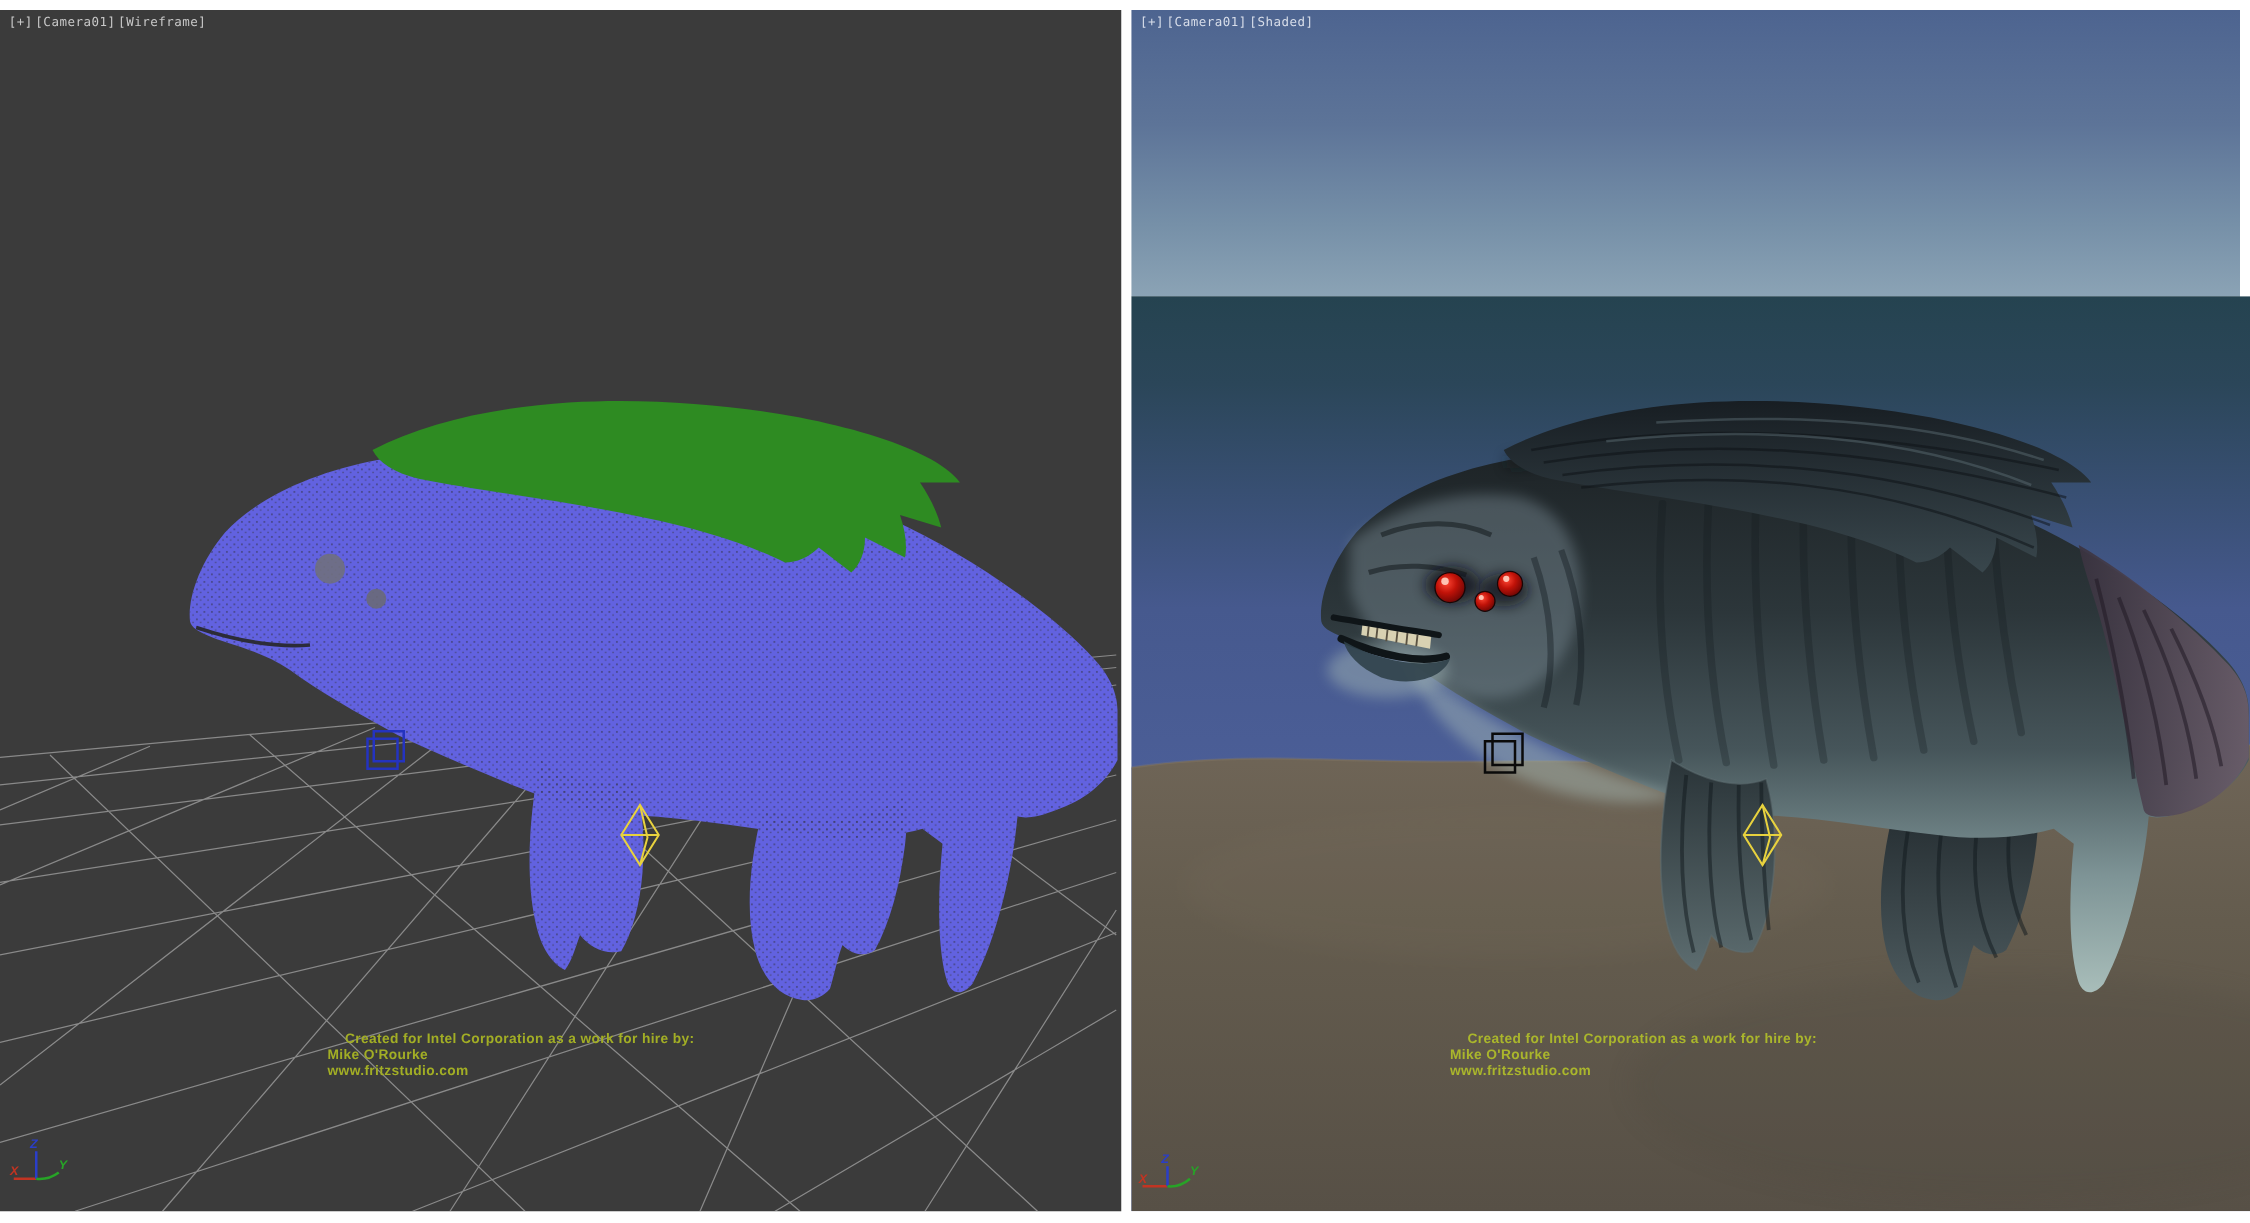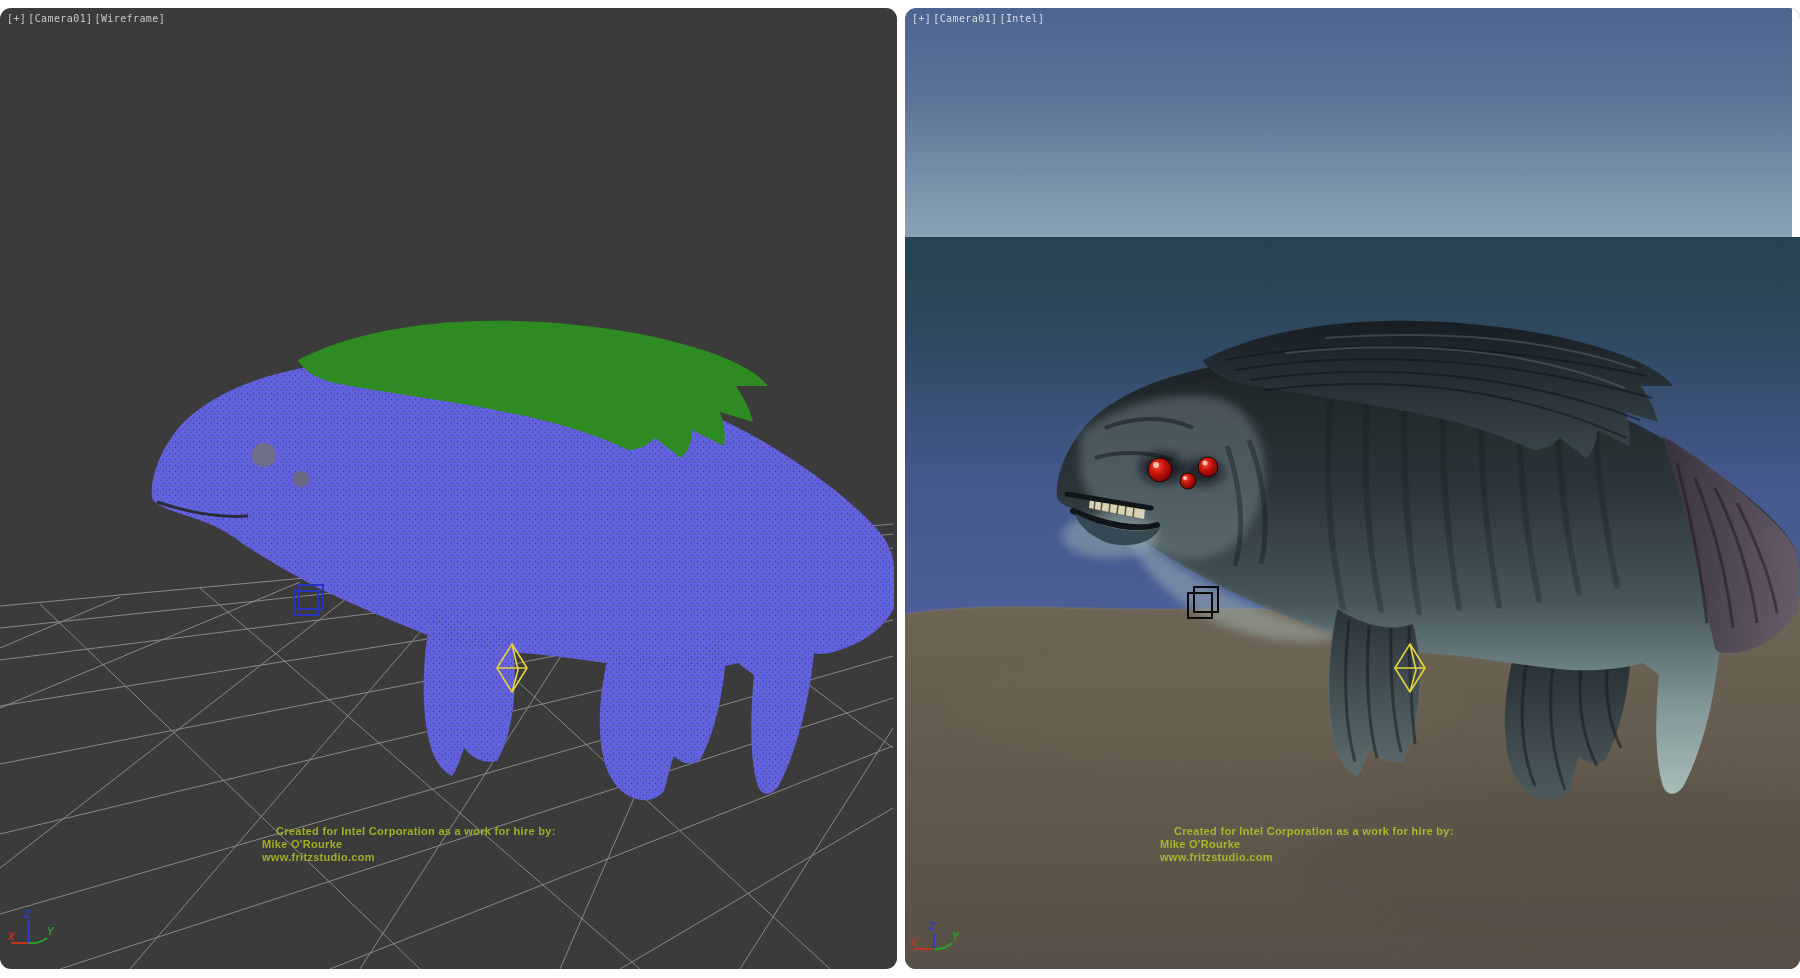--- a/index.html
+++ b/index.html
@@ -1,18 +1,18 @@
 <!DOCTYPE html>
 <html><head>
 <meta charset="utf-8">
 <style>
   html,body{margin:0;padding:0;background:#ffffff;}
   #stage{position:relative;width:1800px;height:978px;background:#ffffff;overflow:hidden;
          font-family:"Liberation Sans",sans-serif;}
-  .vp{position:absolute;top:8px;height:961px;overflow:hidden;border-radius:11px;}
+  .vp{position:absolute;top:8px;height:961px;overflow:hidden;}
   #vp-left{left:0;width:897px;background:#3b3b3b;}
   #vp-right{left:905px;width:895px;}
   .vp-bg{position:absolute;left:0;right:0;}
   #sky{top:0;height:229px;background:linear-gradient(180deg,#4d6490 0%,#5d7498 40%,#7690a8 75%,#8ba3b5 100%);}
   #sea{top:229px;bottom:0;background:linear-gradient(180deg,#254350 0px,#2b4659 70px,#46598e 250px,#4b5e97 383px,#4b5e97 100%);}
   #sky-gap{position:absolute;right:0;top:0;width:8px;height:229px;background:#ffffff;}
   .vp-svg{position:absolute;left:0;top:0;}
   .vp-label{position:absolute;left:7px;top:5px;font-family:"DejaVu Sans Mono",monospace;
             font-size:10px;letter-spacing:.4px;white-space:nowrap;user-select:none;}
   #vp-left .vp-label{color:#c8c8c8;}
@@ -189,21 +189,21 @@
         <rect x="289" y="579" width="24" height="25"></rect>
         <rect x="283" y="585" width="24" height="25"></rect>
       </g>
       <g stroke="#e8d23e" stroke-width="1.6" fill="none">
         <path d="M505,636 L520,660 L505,684 L490,660 Z"></path>
         <path d="M490,660 L520,660 M505,636 L511,662 L505,684"></path>
       </g>
     </svg>
 
     <div class="vp-label">
-      <span>[+]</span><span>[Camera01]</span><span>[Intel]</span>
+      <span>[+]</span><span>[Camera01]</span><span>[Shaded]</span>
     </div>
 
     <div class="credit" id="credit-right">
       <div class="l1">Created for Intel Corporation as a work for hire by:</div>
       <div>Mike O'Rourke</div>
       <div>www.fritzstudio.com</div>
     </div>
 
     <svg class="gizmo" id="gizmo-right" viewBox="0 0 56 58">
       <path d="M24,40 L4,40" stroke="#c23422" stroke-width="2"></path>

